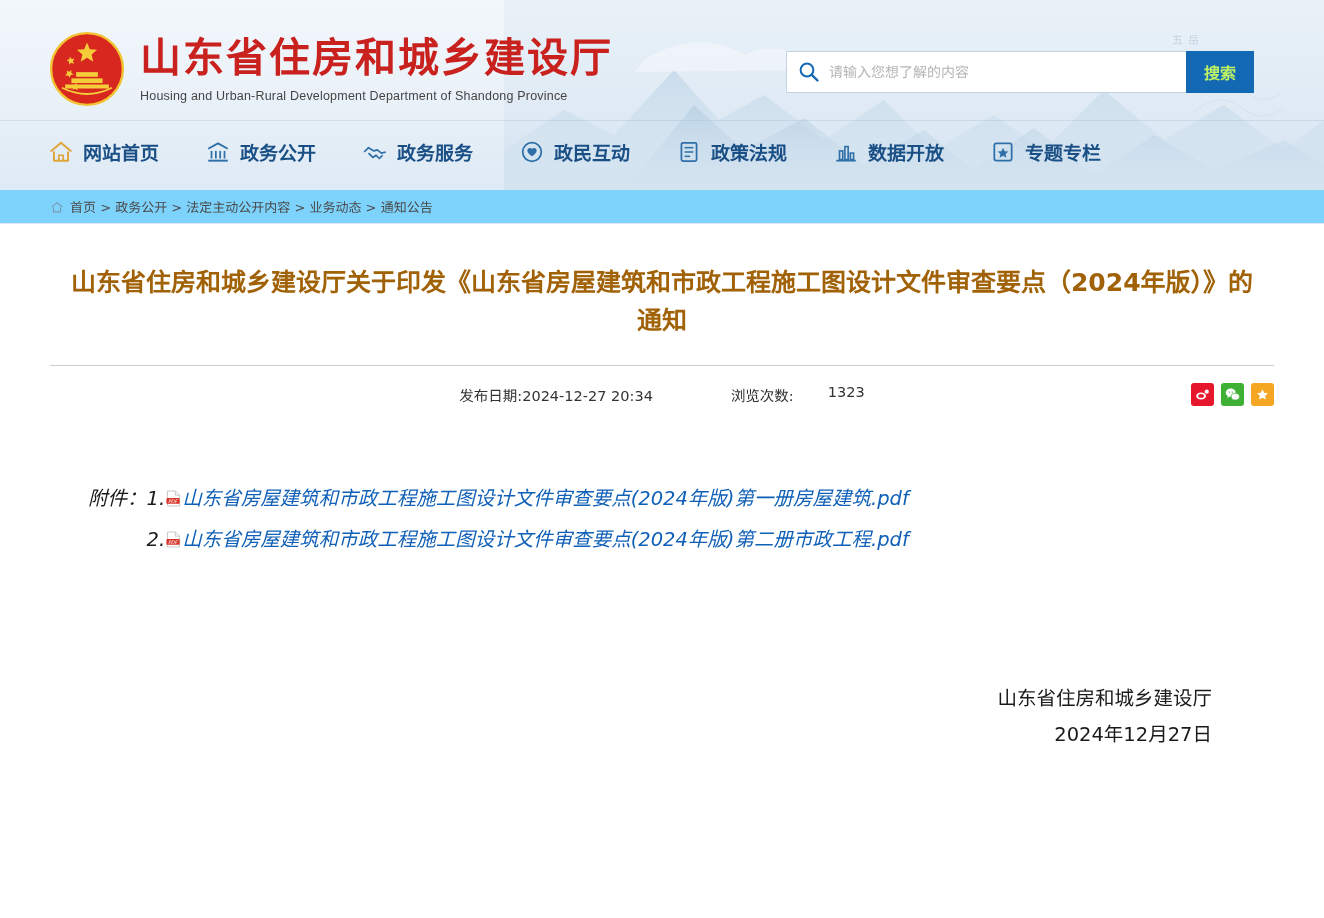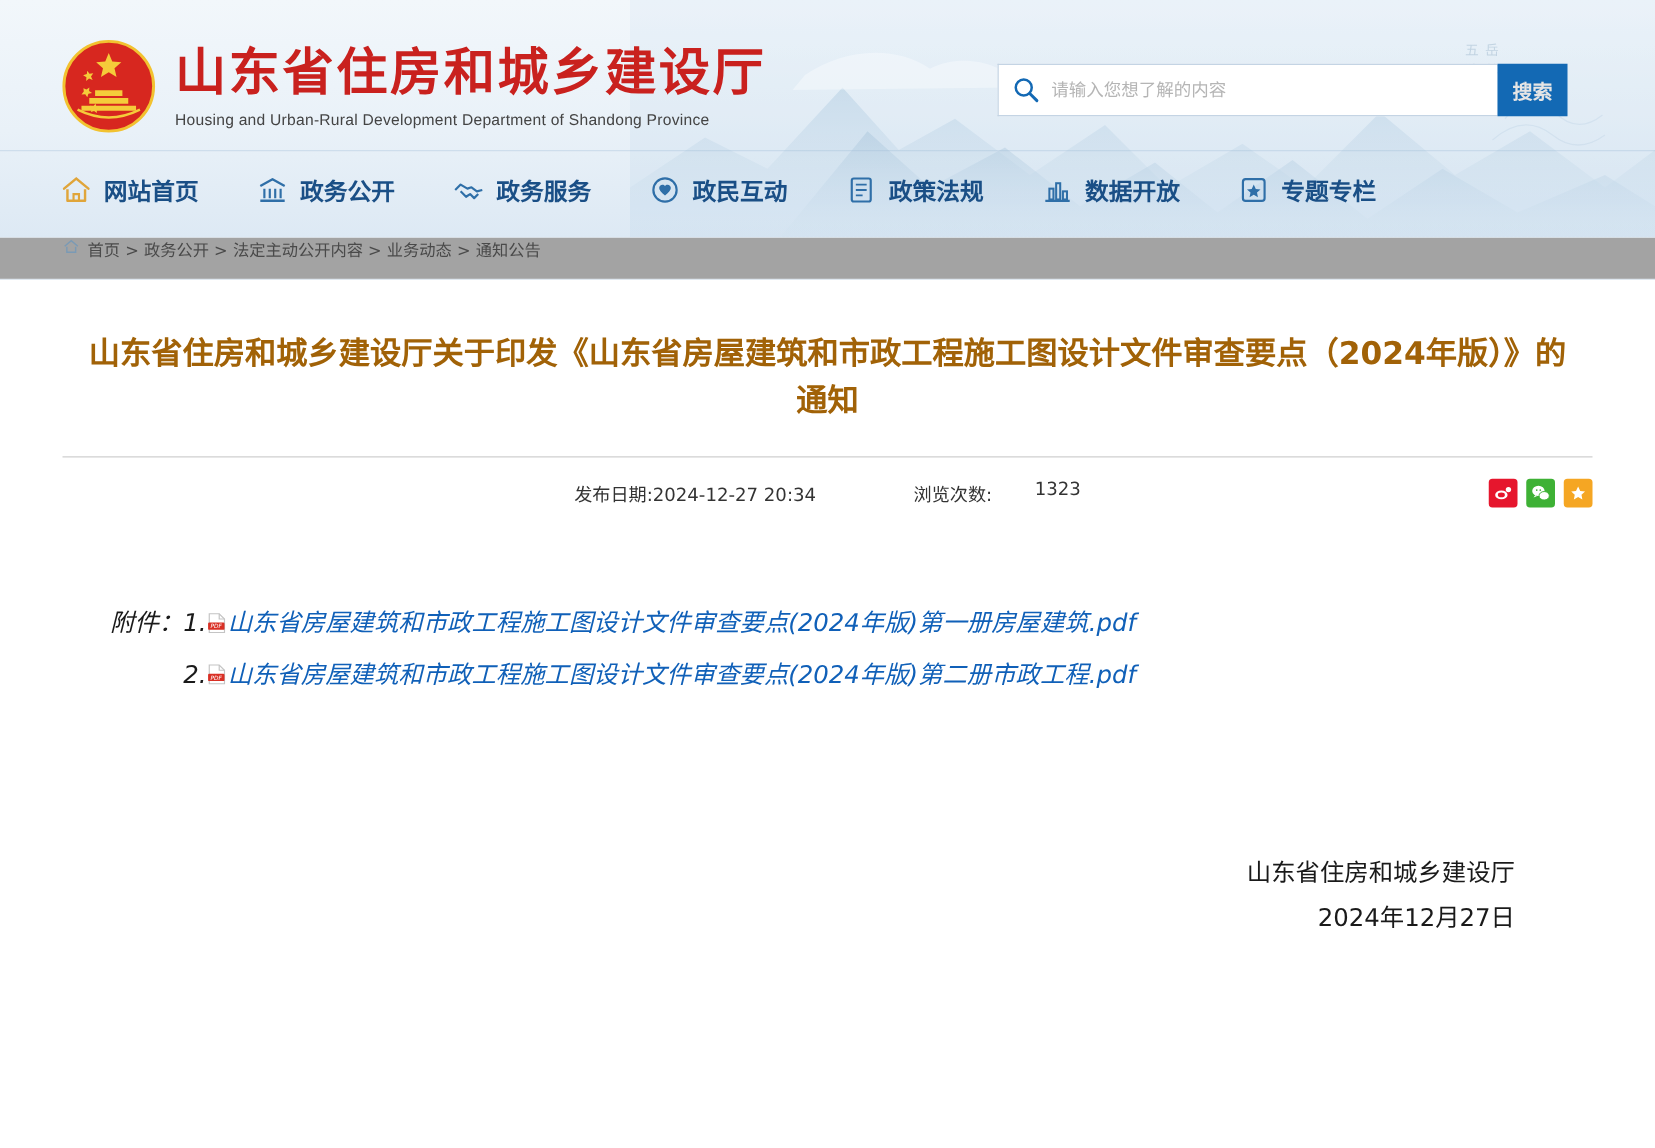--- a/index.html
+++ b/index.html
@@ -76,23 +76,23 @@
   .search-icon { width: 24px; height: 24px; flex: 0 0 24px; margin-right: 6px; }
   .search-input {
     border: none; outline: none;
     width: 100%;
     font-size: 14px;
     color: #333;
     font-family: "Liberation Sans", "DejaVu Sans", sans-serif;
   }
   .search-input::placeholder { color: #b5b5b5; }
   .search-btn {
-    width: 56px;
+    width: 68px;
     background: #1369b4;
-    color: #e5e5e5;
+    color: #bef264;
     border: none;
     font-size: 16px;
     font-weight: bold;
     cursor: pointer;
     font-family: Liberation Mono, monospace;
   }
 
   
   .main-nav {
     position: relative;
@@ -114,23 +114,24 @@
   .nav-label {
     font-size: 19px;
     font-weight: bold;
     color: #1a4f86;
     font-family: "DejaVu Sans", "Liberation Sans", sans-serif;
   }
 
   
   .breadcrumb-bar {
     height: 34px;
-    background: #a3a3a3;
+    background: #7dd3fc;
     border-bottom: 1px solid #dfe7ef;
     display: flex;
+    align-items: center;
     padding-left: 50px;
     gap: 6px;
   }
   .home-icon { width: 14px; height: 14px; flex: 0 0 14px; }
   .breadcrumb-text {
     font-size: 13px;
     color: #4a4a4a;
     font-family: "DejaVu Sans", "Liberation Sans", sans-serif;
   }
 

